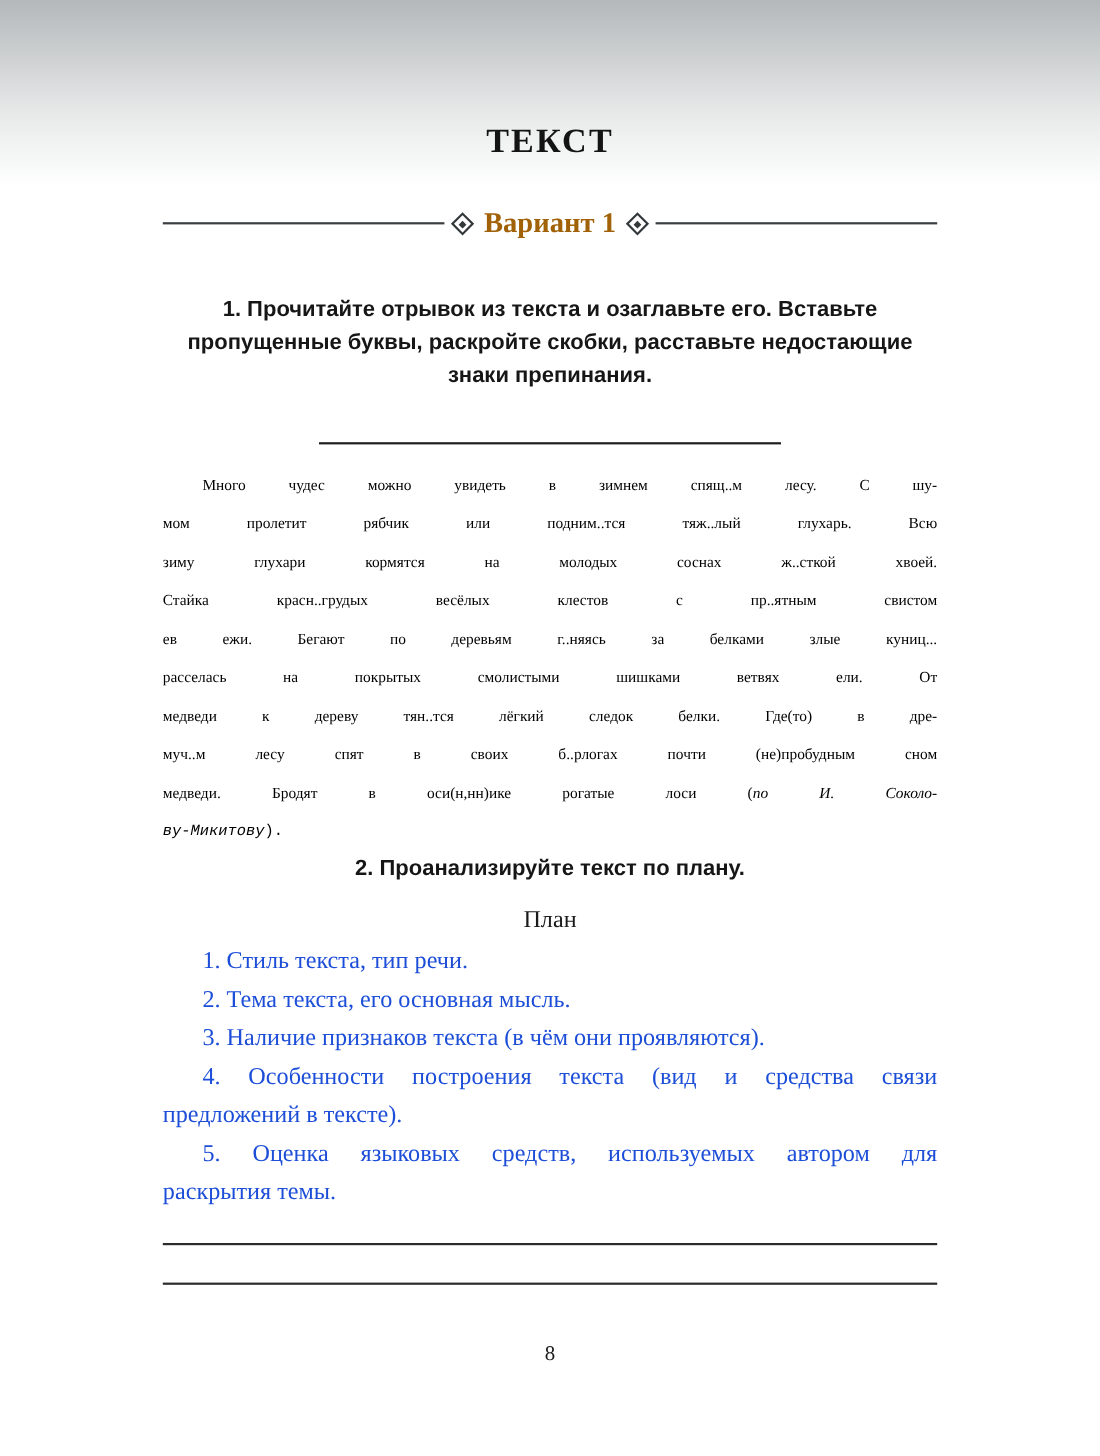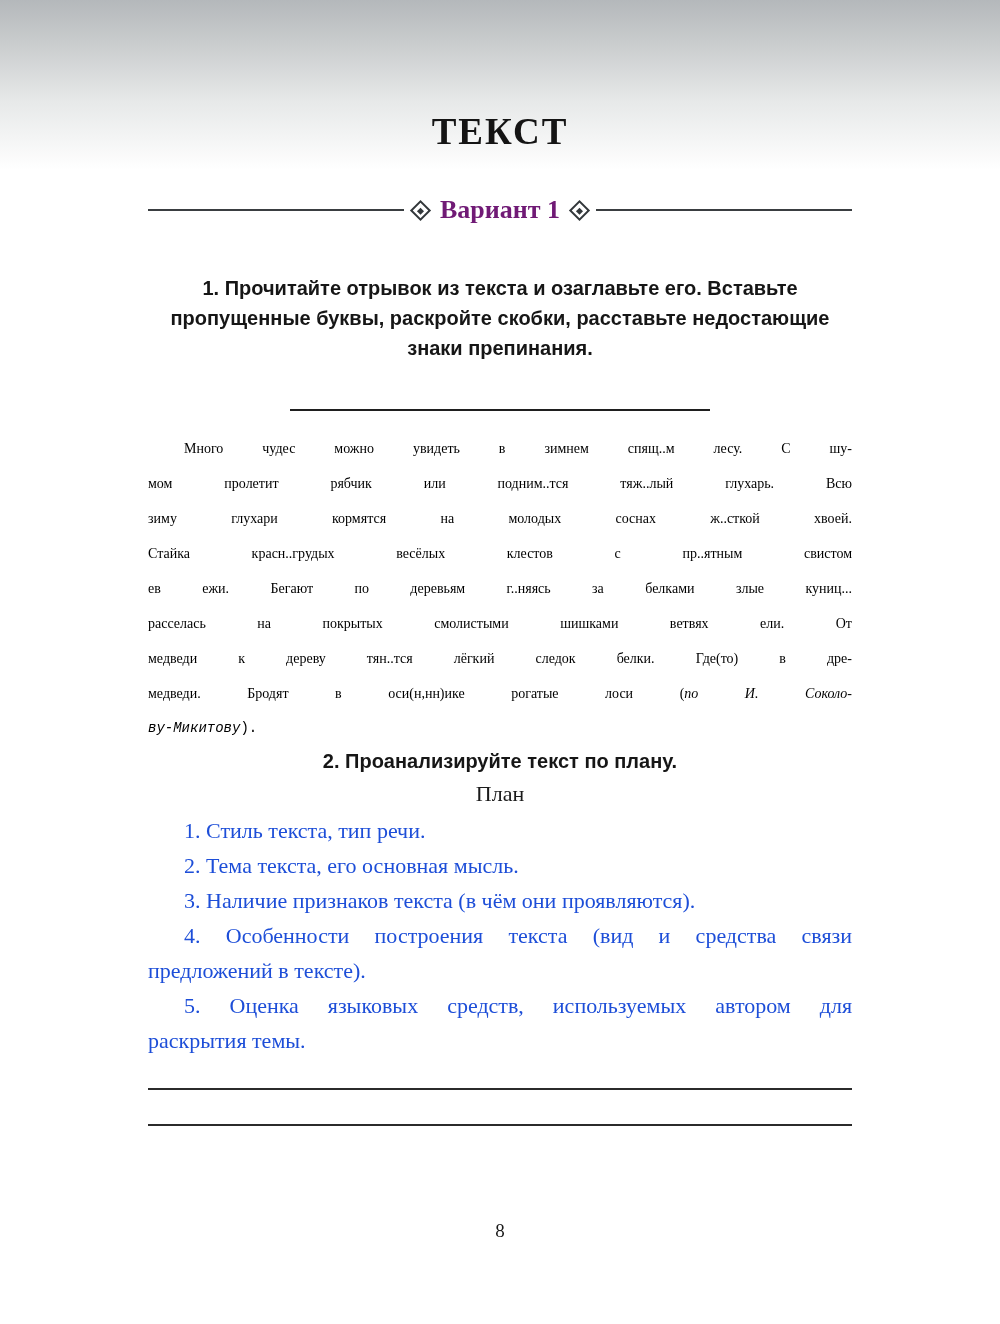--- a/index.html
+++ b/index.html
@@ -21,21 +21,21 @@
     pointer-events: none;
   }
   .content {
     position: relative;
     padding: 0 148px;
   }
   .page-title {
     padding-top: 110px;
     text-align: center;
     font-weight: bold;
-    font-size: 37px;
+    font-size: 31px;
     letter-spacing: 2px;
     color: #141414;
   }
   .variant-row {
     display: flex;
     align-items: center;
     margin-top: 42px;
   }
   .variant-line {
     flex: 1;
@@ -56,21 +56,21 @@
     content: "";
     position: absolute;
     top: 50%; left: 50%;
     width: 5px; height: 5px;
     background: #33383b;
     transform: translate(-50%, -50%);
   }
   .variant-label {
     font-weight: bold;
     font-size: 26px;
-    color: #701a75;
+    color: #a16207;
     margin: 0 3px;
     white-space: nowrap;
   }
   .task {
     font-family: "Liberation Sans", sans-serif;
     font-weight: bold;
     font-size: 20px;
     line-height: 30px;
     color: #161616;
     text-align: center;
@@ -96,20 +96,21 @@
     text-align: left;
     text-align-last: left;
     font-family: Liberation Mono, monospace;
   }
   .indent { text-indent: 36px; }
   .italic { font-style: italic; }
   .task2 { }
   .plan-title {
     text-align: center;
     font-size: 22px;
+    margin-top: 14px;
     line-height: 35px;
   }
   .plan-block {
     margin-top: 2px;
     font-size: 22px;
     line-height: 35px;
     color: #1d4ed8;
   }
   .p-line {
     text-align: left;
@@ -157,20 +158,21 @@
   <div class="blank-line"></div>
 
   <div class="text-block">
     <div class="t-line indent">Много чудес можно увидеть в зимнем спящ..м лесу. С шу-</div>
     <div class="t-line">мом пролетит рябчик или подним..тся тяж..лый глухарь. Всю</div>
     <div class="t-line">зиму глухари кормятся на молодых соснах ж..сткой хвоей.</div>
     <div class="t-line">Стайка красн..грудых весёлых клестов с пр..ятным свистом</div>
     <div class="t-line">ев ежи. Бегают по деревьям г..няясь за белками злые куниц...</div>
     <div class="t-line">расселась на покрытых смолистыми шишками ветвях ели. От</div>
     <div class="t-line">медведи к дереву тян..тся лёгкий следок белки. Где(то) в дре-</div>
+    <div class="t-line">муч..м лесу спят в своих б..рлогах почти (не)пробудным сном</div>
     <div class="t-line"><span>медведи. Бродят в оси(н,нн)ике рогатые лоси (</span><span class="italic">по И. Соколо-</span></div>
     <div class="t-line plain"><span class="italic">ву-Микитову</span><span>).</span></div>
   </div>
 
   <div class="task task2">2. Проанализируйте текст по плану.</div>
 
   <div class="plan-title">План</div>
 
   <div class="plan-block">
     <div class="p-line indent">1. Стиль текста, тип речи.</div>

